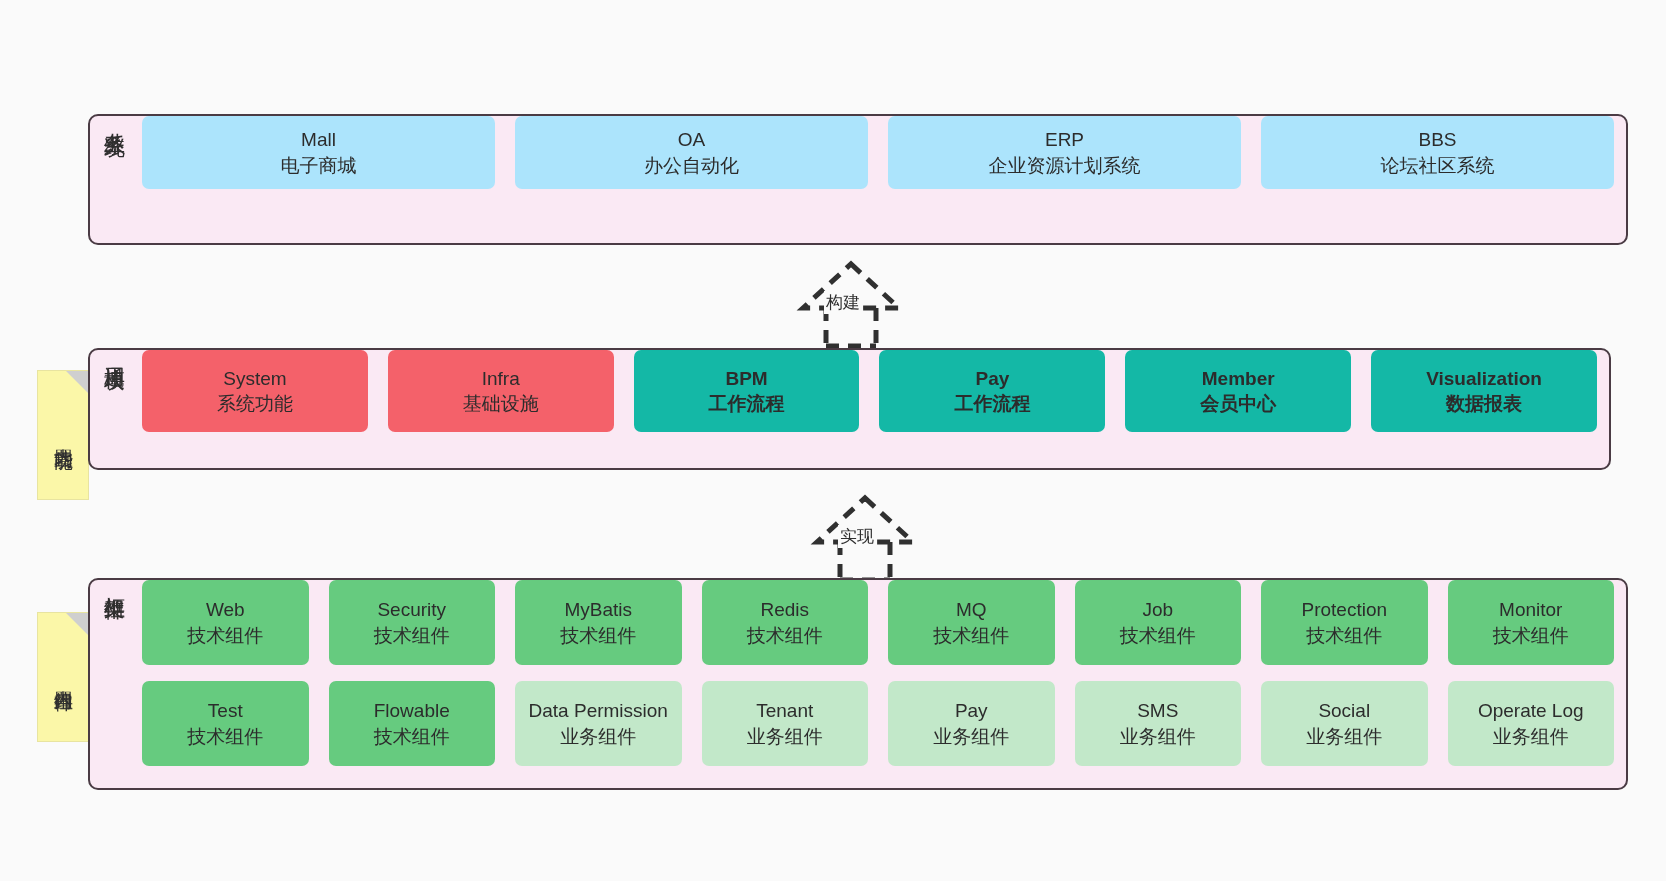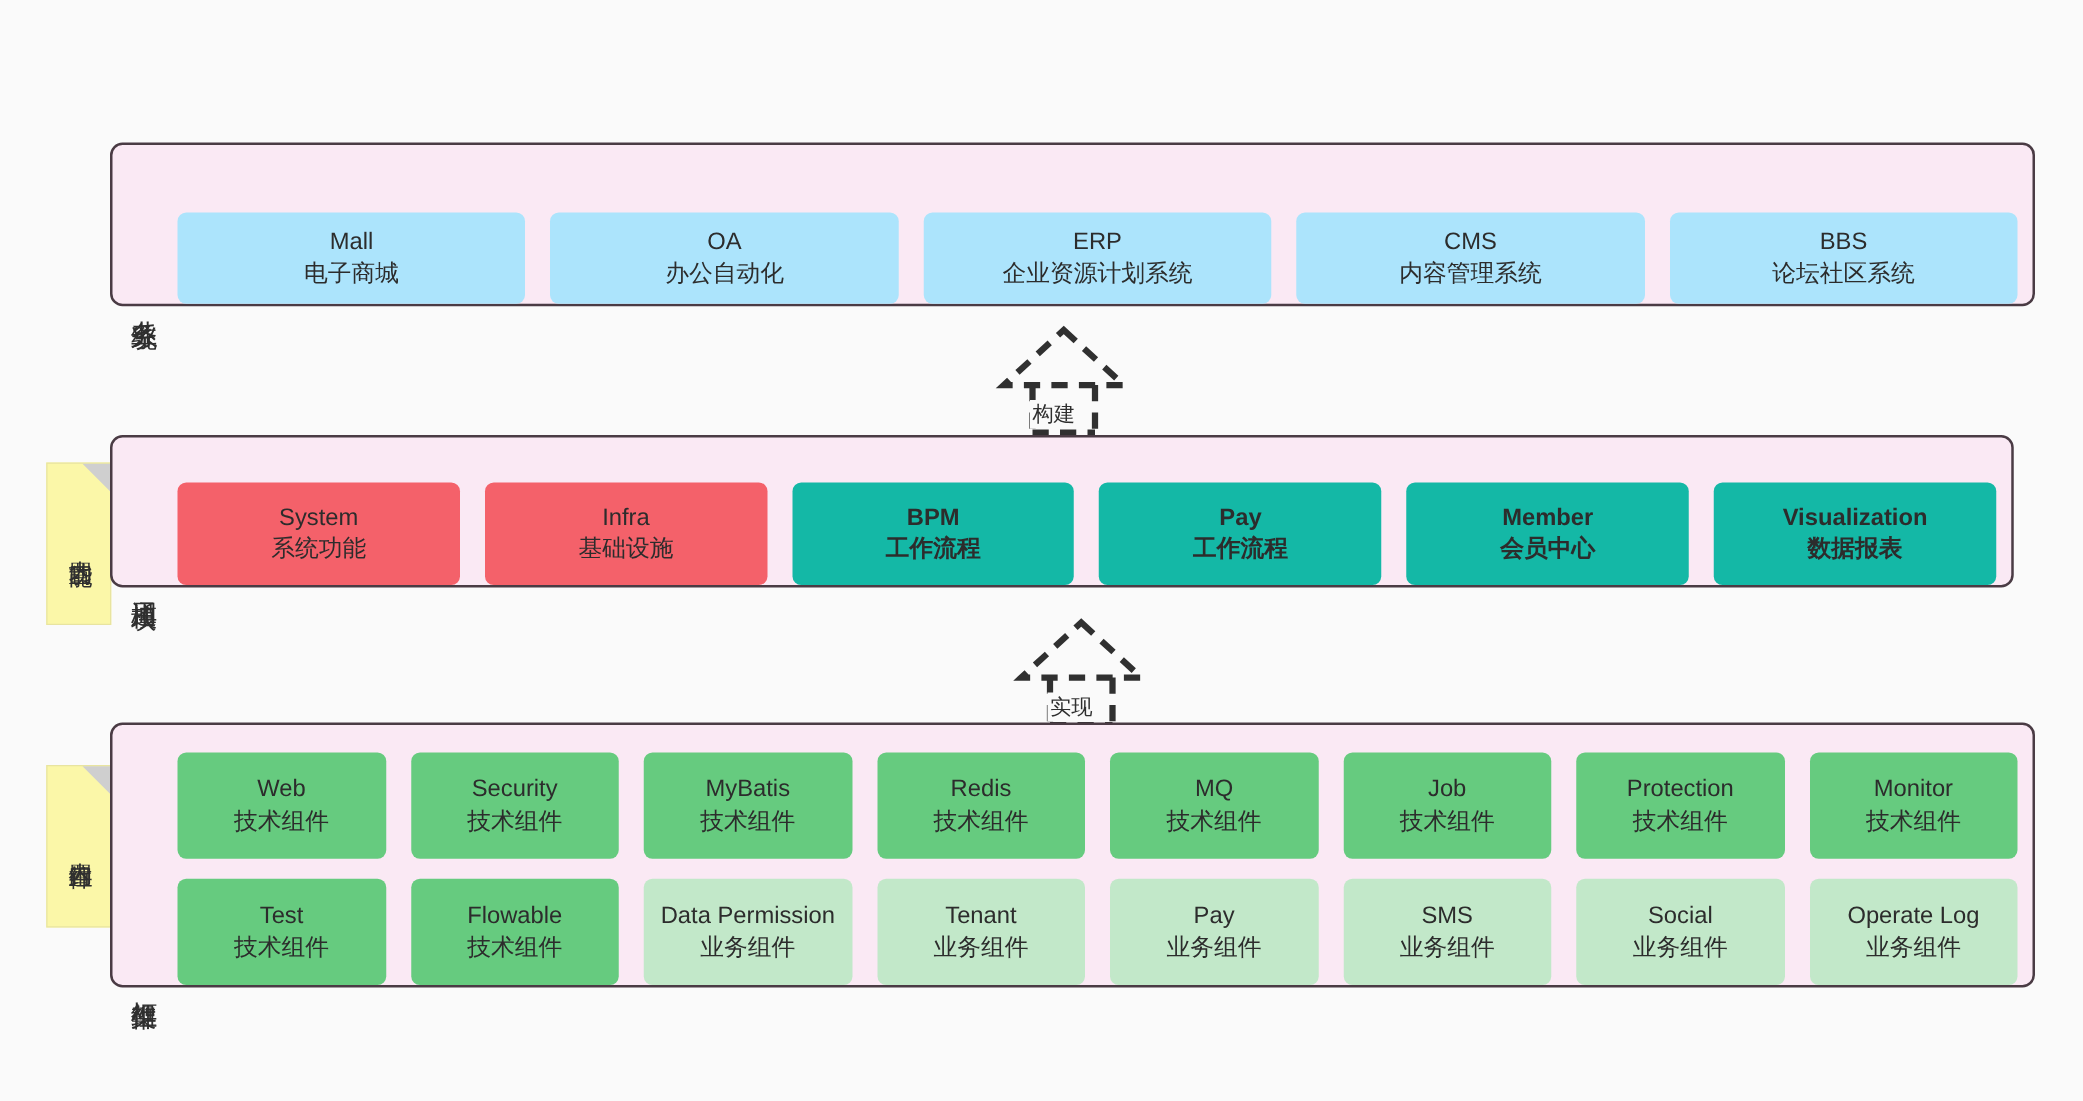--- a/index.html
+++ b/index.html
@@ -14,21 +14,21 @@
   .canvas{position:absolute;inset:0;}
 
   
   .layer{
     position:absolute;
     background:#fae9f4;
     border:2px solid #4a3b44;
     border-radius:10px;
     box-sizing:border-box;
     display:flex;
-    align-items:flex-end;
+    align-items:flex-start;
   }
   .layer-title{
     width:48px;
     flex:0 0 48px;
     display:flex;
     align-items:center;
     justify-content:center;
     font-size:21px;
     line-height:1.18;
     color:#2f2f2f;
@@ -111,21 +111,20 @@
   
   .uml-arrow{position:absolute;}
   .uml-arrow svg{display:block;overflow:visible;}
   .uml-label{
     position:absolute;
     font-size:17px;
     color:#2f2f2f;
     background:#fafafa;
     padding:0 2px;
     white-space:nowrap;
-    margin-top:29px;
   }
   #arrow-build{left:756px; top:258px; width:190px; height:90px;}
   #arrow-build .uml-label{left:68px; top:33px;}
   #arrow-impl {left:770px; top:492px; width:190px; height:90px;}
   #arrow-impl .uml-label{left:68px; top:33px;}
 </style>
 </head>
 <body>
 
 <div class="canvas">
@@ -140,24 +139,20 @@
         </div>
         <div class="cell fill-blue">
           <span class="en">OA</span>
           <span class="cn">办公自动化</span>
         </div>
         <div class="cell fill-blue">
           <span class="en">ERP</span>
           <span class="cn">企业资源计划系统</span>
         </div>
         <div class="cell fill-blue">
-          <span class="en">CMS</span>
-          <span class="cn">内容管理系统</span>
-        </div>
-        <div class="cell fill-blue">
           <span class="en">BBS</span>
           <span class="cn">论坛社区系统</span>
         </div>
       </div>
     </div>
   </div>
 
   <div class="uml-arrow" id="arrow-build">
     <svg width="190" height="90" viewBox="0 0 190 90">
 

